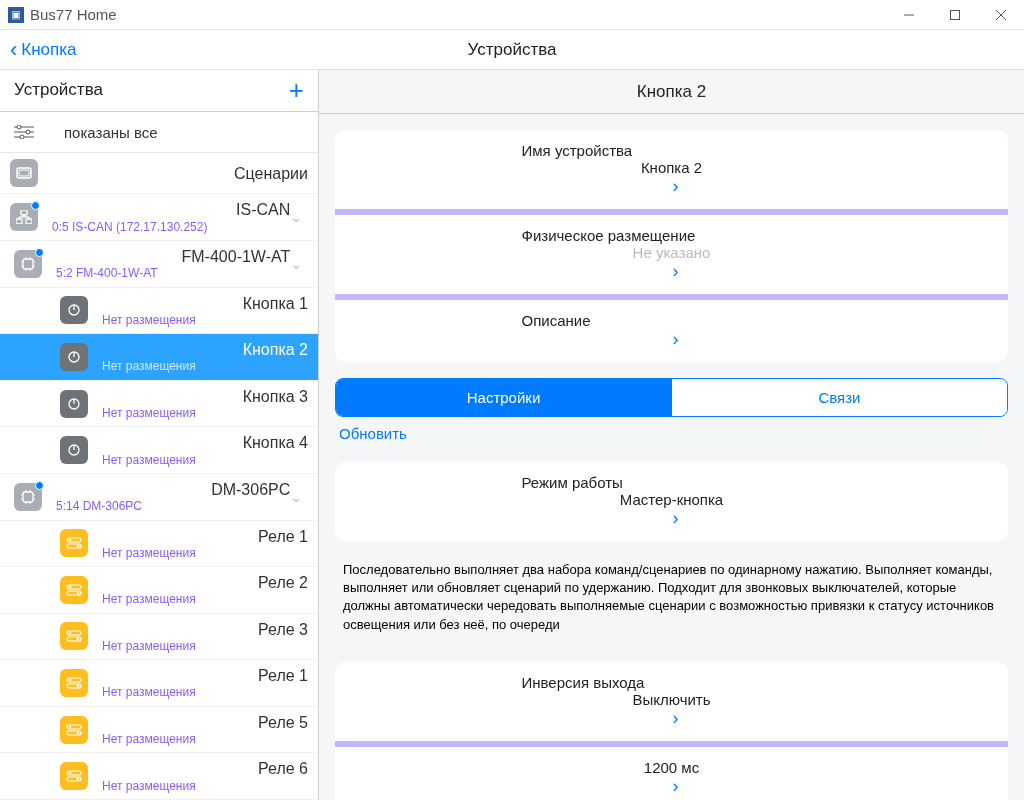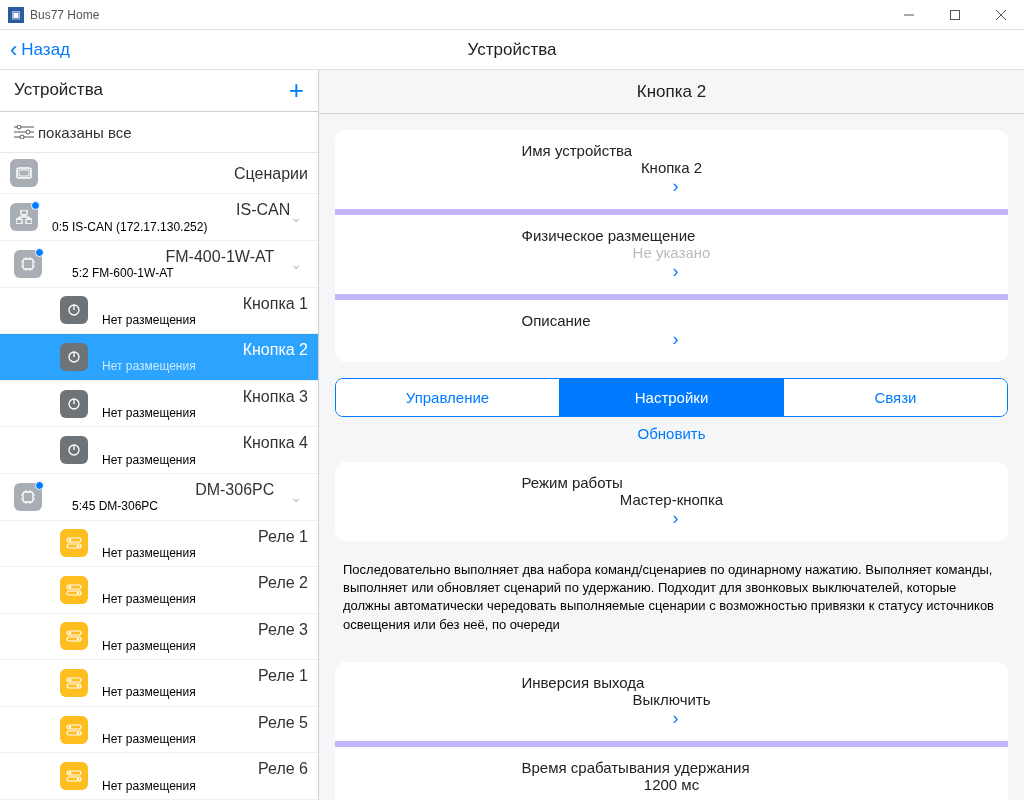--- a/index.html
+++ b/index.html
@@ -1,73 +1,73 @@
 <!DOCTYPE html>
 <html><head>
 <meta charset="utf-8">
 <style>
   * { box-sizing: border-box; margin: 0; padding: 0; }
   body { font-family: -apple-system, "Segoe UI", Arial, sans-serif; font-size: 14px; color: #333; background: #fff; width: 1024px; height: 800px; overflow: hidden; }
 
   .titlebar { height: 30px; background: #fff; border-bottom: 1px solid #e0e0e0; display: flex; align-items: center; padding-left: 8px; }
   .titlebar-icon { width: 16px; height: 16px; background: #2a5aa0; display: inline-flex; align-items: center; justify-content: center; color: #fff; font-size: 10px; margin-right: 6px; }
-  .titlebar-title { font-size: 12px; color: #555; flex: 1; }
+  .titlebar-title { font-size: 15px; color: #555; flex: 1; }
   .win-controls { display: flex; }
   .win-btn { width: 46px; height: 30px; display: flex; align-items: center; justify-content: center; color: #666; font-size: 13px; }
 
   .topnav { height: 40px; border-bottom: 1px solid #e0e0e0; display: flex; align-items: center; position: relative; }
   .back-btn { display: flex; align-items: center; color: #007aff; font-size: 17px; padding-left: 10px; cursor: pointer; }
   .back-arrow { font-size: 22px; margin-right: 4px; }
   .topnav-title { position: absolute; left: 0; right: 0; text-align: center; font-size: 17px; color: #222; pointer-events: none; }
 
   .main { display: flex; height: calc(800px - 70px); }
 
   .sidebar { width: 319px; border-right: 1px solid #d0d0d0; background: #fff; overflow-y: auto; display: flex; flex-direction: column; }
   .sidebar-header { height: 44px; border-bottom: 1px solid #d0d0d0; display: flex; align-items: center; justify-content: space-between; padding: 0 14px; }
   .sidebar-header-title { font-size: 17px; color: #222; }
   .add-btn { color: #007aff; font-size: 26px; font-weight: 300; cursor: pointer; }
 
-  .filter-row { height: 44px; border-bottom: 1px solid #e8e8e8; display: flex; align-items: center; padding: 0 14px; gap: 4px; }
+  .filter-row { height: 44px; border-bottom: 1px solid #e8e8e8; display: flex; align-items: center; padding: 0 14px; gap: 30px; }
   .filter-icon { width: 20px; }
   .filter-text { font-size: 15px; color: #333; }
 
   .tree-item { display: flex; align-items: center; padding: 6px 10px; border-bottom: 1px solid #f0f0f0; cursor: pointer; background: #fff; position: relative; }
-  .tree-item.level-1 { padding-left: 14px; gap: 16px; }
+  .tree-item.level-1 { padding-left: 14px; }
   .tree-item.level-2 { padding-left: 60px; }
   .tree-item.selected { background: #2ca4ff; color: #fff; }
   .tree-item.selected .tree-sub { color: #cce9ff; }
 
   .node-icon { width: 28px; height: 28px; border-radius: 6px; display: inline-flex; align-items: center; justify-content: center; margin-right: 14px; flex-shrink: 0; position: relative; }
   .icon-gray { background: #a8aeb3; }
   .icon-dark { background: #6e7378; }
   .icon-yellow { background: #ffbe1f; }
   .node-dot { position: absolute; top: -2px; right: -2px; width: 9px; height: 9px; border-radius: 50%; background: #007aff; border: 1.5px solid #fff; }
 
   .tree-text { flex: 1; min-width: 0; }
   .tree-title { font-size: 16px; line-height: 1.2; text-align: right; }
-  .tree-sub { font-size: 12px; color: #000000; line-height: 1.2; }
+  .tree-sub { font-size: 12px; color: #8b5cf6; line-height: 1.2; }
   .chevron { color: #c0c0c0; font-size: 14px; padding-right: 6px; }
 
   .content { flex: 1; background: #f5f6f8; overflow-y: auto; }
   .content-header { height: 44px; border-bottom: 1px solid #d0d0d0; display: flex; align-items: center; justify-content: center; font-size: 17px; color: #222; background: #f5f6f8; }
 
   .card { background: #fff; margin: 16px; border-radius: 10px; overflow: hidden; }
   .row { display: flex; align-items: center; padding: 12px 16px; min-height: 44px; flex-direction: column; }
   .row + .row { border-top: 6px solid #c4b5fd; }
   .row-label { width: 300px; font-size: 15px; color: #222; }
   .row-value { flex: 1; font-size: 15px; color: #222; }
   .row-value.muted { color: #bbb; }
   .row-chev { color: #007aff; font-size: 18px; margin-left: 8px; }
 
   .segmented { display: flex; margin: 0 16px; border-radius: 8px; overflow: hidden; border: 1px solid #007aff; }
   .seg-btn { flex: 1; text-align: center; padding: 10px 0; font-size: 15px; cursor: pointer; background: #fff; color: #007aff; }
   .seg-btn.active { background: #007aff; color: #fff; }
   .seg-btn + .seg-btn { border-left: 1px solid #007aff; }
 
-  .refresh-row { text-align: center; padding: 8px 20px 4px; }
+  .refresh-row { text-align: left; padding: 8px 20px 4px; }
   .refresh-link { color: #007aff; font-size: 15px; cursor: pointer; }
 
   .info-text { font-size: 13px; color: #000000; padding: 4px 24px 12px; line-height: 1.4; }
 
   svg { display: block; }
 </style>
 </head>
 <body>
 
 <div class="titlebar">
@@ -89,21 +89,21 @@
           <line x1="0" y1="0" x2="10" y2="10" stroke="#555" stroke-width="1"></line>
           <line x1="10" y1="0" x2="0" y2="10" stroke="#555" stroke-width="1"></line>
         </svg>
     </div>
   </div>
 </div>
 
 <div class="topnav">
   <div class="back-btn">
     <span class="back-arrow">‹</span>
-    <span>Назад</span>
+    <span>Кнопка</span>
   </div>
   <div class="topnav-title">Устройства</div>
 </div>
 
 <div class="main">
 
   <div class="sidebar">
     <div class="sidebar-header">
       <span class="sidebar-header-title">Устройства</span>
       <span class="add-btn">+</span>
@@ -165,21 +165,21 @@
             <line x1="14" y1="11" x2="16" y2="11" stroke="#fff"></line>
             <line x1="7" y1="2" x2="7" y2="4" stroke="#fff"></line>
             <line x1="11" y1="2" x2="11" y2="4" stroke="#fff"></line>
             <line x1="7" y1="14" x2="7" y2="16" stroke="#fff"></line>
             <line x1="11" y1="14" x2="11" y2="16" stroke="#fff"></line>
           </svg>
         <span class="node-dot"></span>
       </span>
       <div class="tree-text">
         <div class="tree-title">FM-400-1W-AT</div>
-        <div class="tree-sub">5:2 FM-600-1W-AT</div>
+        <div class="tree-sub">5:2 FM-400-1W-AT</div>
       </div>
       <span class="chevron">⌄</span>
     </div>
 
     <div class="tree-item level-2">
       <span class="node-icon icon-dark">
           <svg width="14" height="14" viewBox="0 0 14 14">
             <circle cx="7" cy="7" r="5" fill="none" stroke="#fff" stroke-width="1.3"></circle>
             <line x1="7" y1="2" x2="7" y2="7" stroke="#fff" stroke-width="1.3"></line>
           </svg>
@@ -236,21 +236,21 @@
             <line x1="14" y1="11" x2="16" y2="11" stroke="#fff"></line>
             <line x1="7" y1="2" x2="7" y2="4" stroke="#fff"></line>
             <line x1="11" y1="2" x2="11" y2="4" stroke="#fff"></line>
             <line x1="7" y1="14" x2="7" y2="16" stroke="#fff"></line>
             <line x1="11" y1="14" x2="11" y2="16" stroke="#fff"></line>
           </svg>
         <span class="node-dot"></span>
       </span>
       <div class="tree-text">
         <div class="tree-title">DM-306PC</div>
-        <div class="tree-sub">5:45 DM-306PC</div>
+        <div class="tree-sub">5:14 DM-306PC</div>
       </div>
       <span class="chevron">⌄</span>
     </div>
 
     <div class="tree-item level-2">
       <span class="node-icon icon-yellow">
           <svg width="16" height="12" viewBox="0 0 16 12">
             <rect x="1" y="1" width="14" height="4" rx="2" fill="none" stroke="#fff" stroke-width="1.2"></rect>
             <circle cx="4" cy="3" r="1.3" fill="#fff"></circle>
             <rect x="1" y="7" width="14" height="4" rx="2" fill="none" stroke="#fff" stroke-width="1.2"></rect>
@@ -348,21 +348,20 @@
         <div class="row-value muted">Не указано</div>
         <div class="row-chev">›</div>
       </div>
       <div class="row">
         <div class="row-label">Описание</div>
         <div class="row-chev">›</div>
       </div>
     </div>
 
     <div class="segmented">
-      <div class="seg-btn">Управление</div>
       <div class="seg-btn active">Настройки</div>
       <div class="seg-btn">Связи</div>
     </div>
 
     <div class="refresh-row">
       <span class="refresh-link">Обновить</span>
     </div>
 
     <div class="card">
       <div class="row">
@@ -374,21 +373,20 @@
 
     <div class="info-text">Последовательно выполняет два набора команд/сценариев по одинарному нажатию. Выполняет команды, выполняет или обновляет сценарий по удержанию. Подходит для звонковых выключателей, которые должны автоматически чередовать выполняемые сценарии с возможностью привязки к статусу источников освещения или без неё, по очереди</div>
 
     <div class="card">
       <div class="row">
         <div class="row-label">Инверсия выхода</div>
         <div class="row-value">Выключить</div>
         <div class="row-chev">›</div>
       </div>
       <div class="row">
-        <div class="row-label">Время срабатывания удержания</div>
         <div class="row-value">1200 мс</div>
         <div class="row-chev">›</div>
       </div>
       <div class="row">
         <div class="row-label">Повторять при удержании</div>
         <div class="row-value">100 мс</div>
         <div class="row-chev">›</div>
       </div>
     </div>
   </div>

